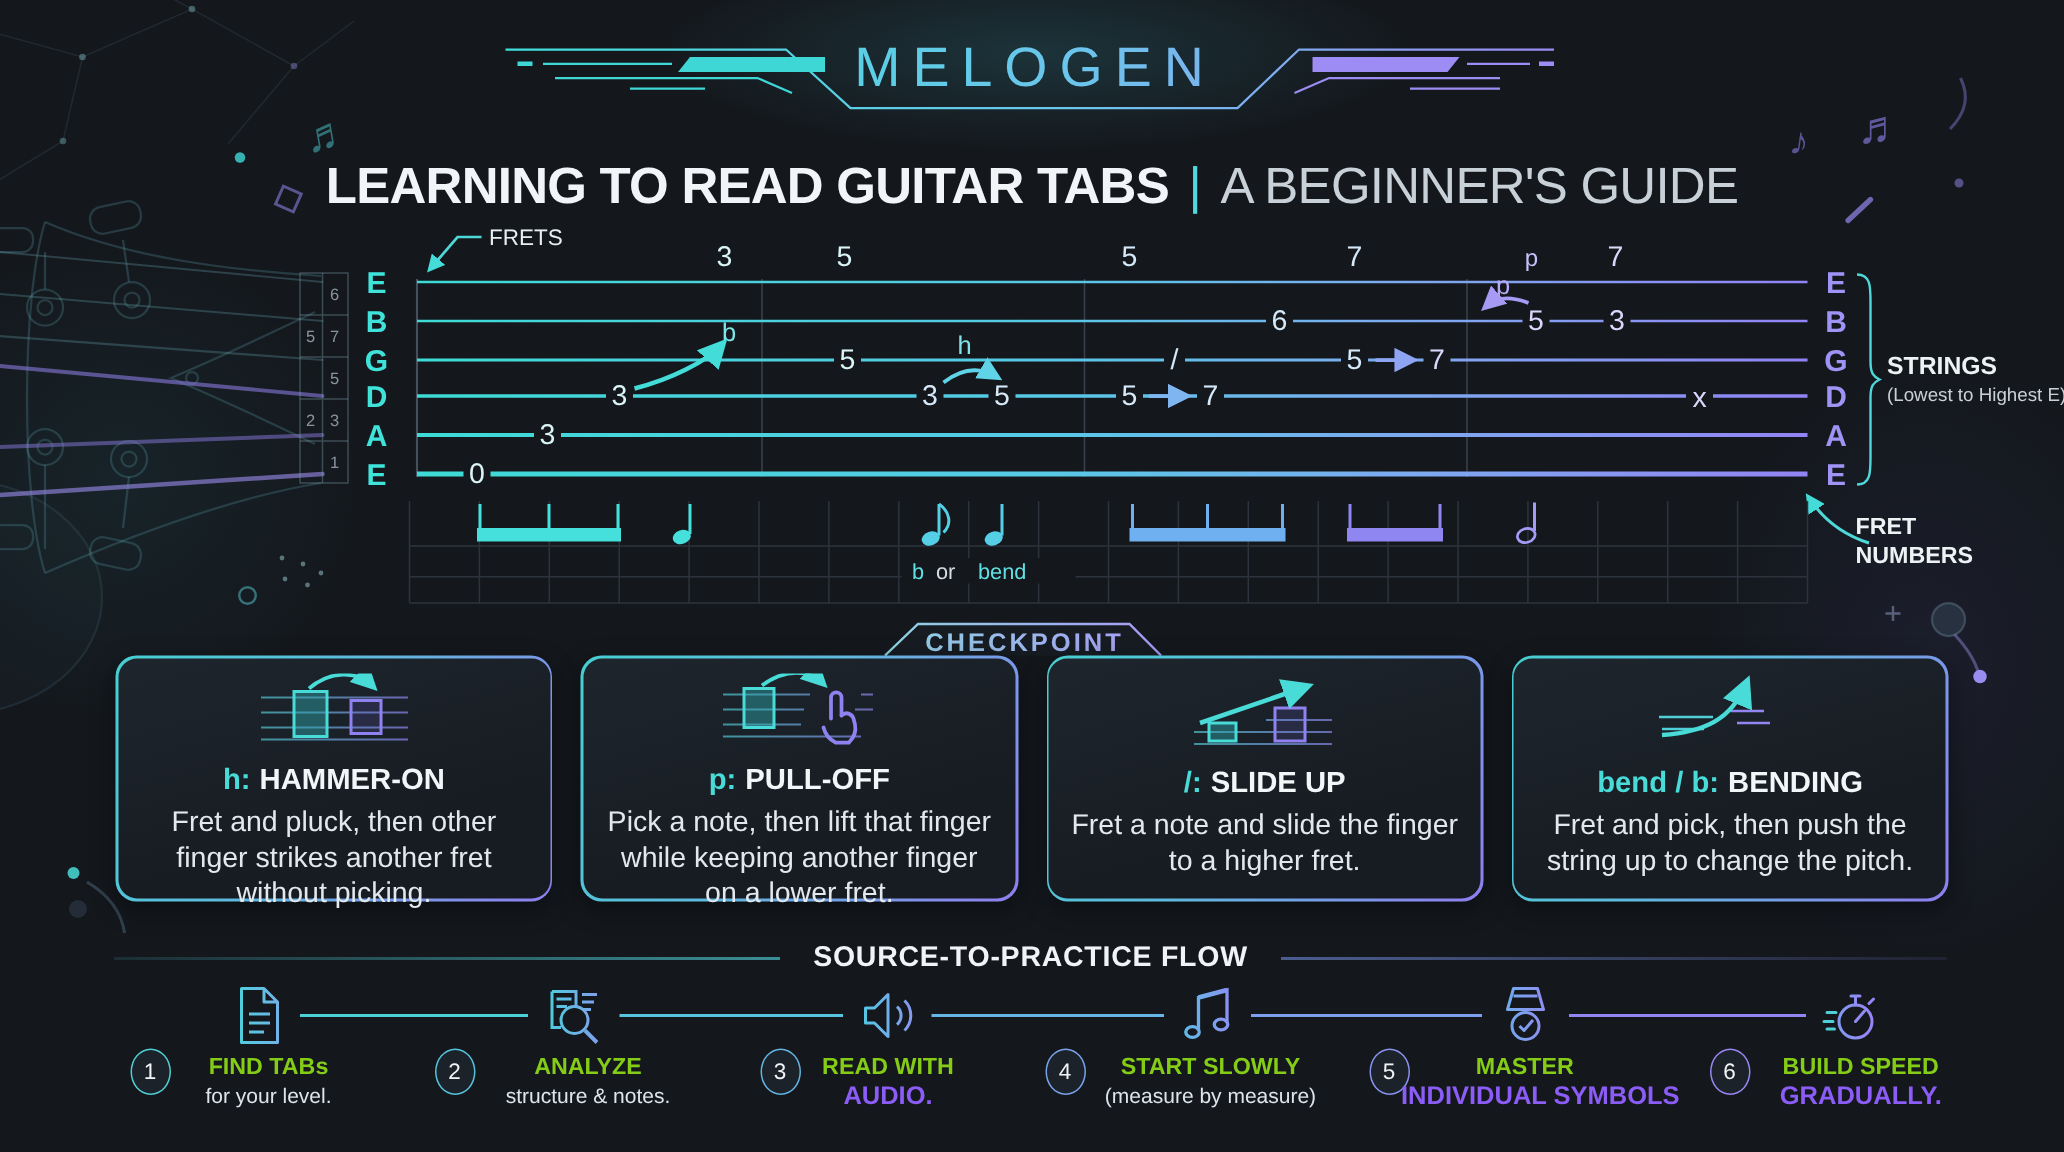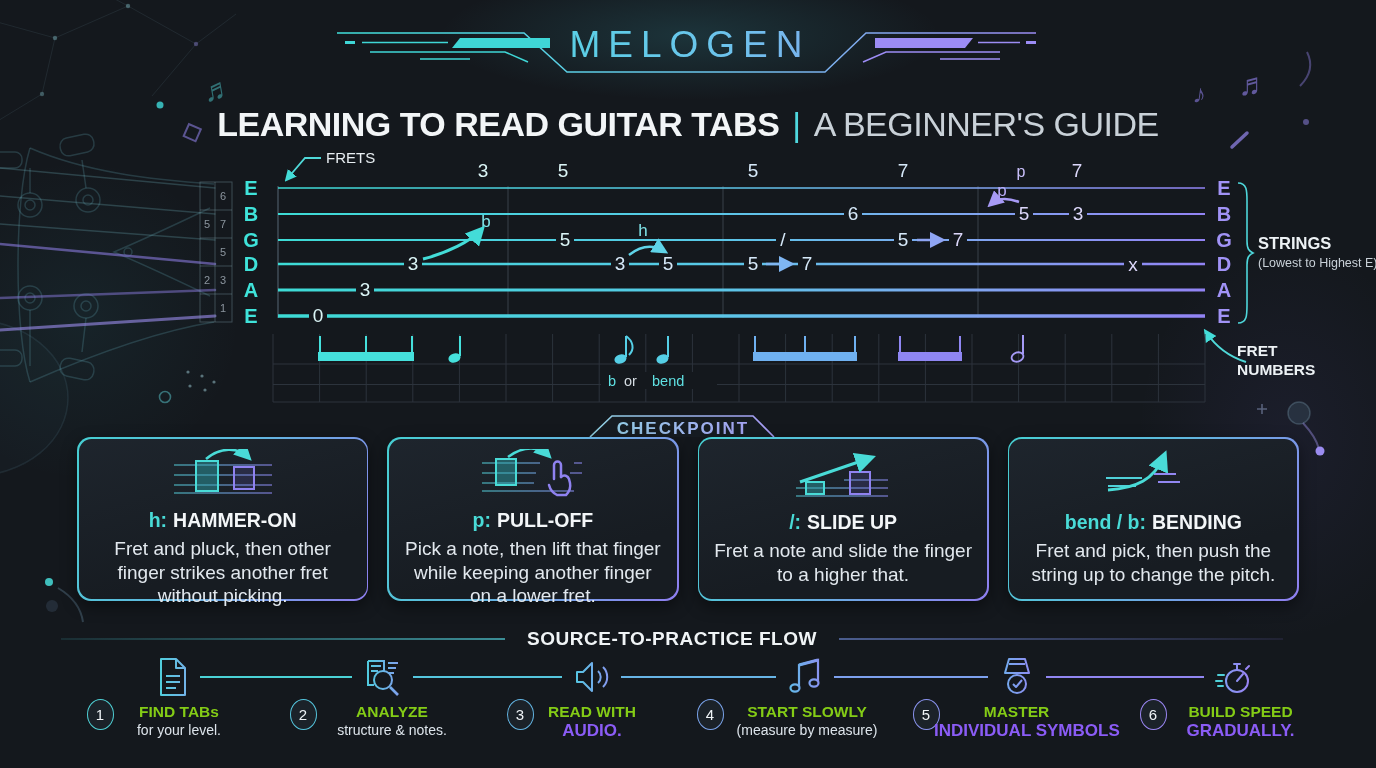--- a/index.html
+++ b/index.html
@@ -33,21 +33,21 @@
   .card-inner{height:100%;border-radius:12.5px;box-sizing:border-box;
     background:linear-gradient(165deg,#1e252d 0%,#171c22 70%);
     display:flex;flex-direction:column;align-items:center;padding:10px 8px 6px;}
   .card-icon{height:58px;display:flex;align-items:center;justify-content:center;}
   .card-title{font-size:19.5px;font-weight:700;margin-top:4px;white-space:nowrap;text-align:center;}
   .card-title .pfx{color:#49dbd7;}
   .card-title .ttl{color:#f3f6f8;margin-left:6px;}
   .card-desc{font-size:19px;line-height:1.26;color:#e2e8ee;text-align:center;margin-top:5px;padding:0 6px;}
 
   
-  .flow-heading{position:absolute;left:61px;top:627px;width:1222px;height:24px;z-index:2;
+  .flow-heading{position:absolute;left:76px;top:627px;width:1222px;height:24px;z-index:2;
     display:flex;align-items:center;}
   .flow-heading .h-line{flex:1;height:1.5px;}
   .flow-heading .h-line.left{background:linear-gradient(90deg,rgba(70,200,210,0.12),rgba(80,205,215,0.65));}
   .flow-heading .h-line.right{background:linear-gradient(90deg,rgba(120,150,235,0.55),rgba(140,125,240,0.1));}
   .flow-heading .h-text{font-size:19px;font-weight:700;color:#f0f4f6;letter-spacing:0.5px;margin:0 22px;white-space:nowrap;}
   .step-icon{position:absolute;z-index:2;}
   .step-circle{position:absolute;z-index:2;width:25px;height:29px;border-radius:50%;
     background:rgba(34,44,54,0.5);display:flex;align-items:center;justify-content:center;
     font-size:15px;color:#eef3f6;}
   .step-text{position:absolute;z-index:2;text-align:center;}
@@ -410,21 +410,21 @@
     <div class="card-inner">
       <div class="card-icon">
         <svg width="110" height="56" viewBox="0 0 110 56">
           <path d="M8,38 H100 M8,46 H100 M56,30 H100" stroke="url(#cg)" stroke-width="1.4" opacity="0.7" fill="none"></path>
           <rect x="18" y="32" width="18" height="12" fill="rgba(46,168,176,0.45)" stroke="#49dbd7" stroke-width="2"></rect>
           <rect x="62" y="22" width="20" height="22" fill="rgba(130,110,240,0.15)" stroke="#8f82f0" stroke-width="2"></rect>
           <path d="M12,32 L82,8" fill="none" stroke="#49dbd7" stroke-width="3" marker-end="url(#mTeal)"></path>
         </svg>
       </div>
       <div class="card-title"><span class="pfx">/:</span><span class="ttl">SLIDE UP</span></div>
-      <div class="card-desc">Fret a note and slide the finger to a higher that.</div>
+      <div class="card-desc">Fret a note and slide the finger to a higher fret.</div>
     </div>
   </div>
   <div class="card">
     <div class="card-inner">
       <div class="card-icon">
         <svg width="110" height="56" viewBox="0 0 110 56">
           <path d="M8,28 H44 M10,36 H38" stroke="#4fd0d8" stroke-width="1.8" fill="none"></path>
           <path d="M56,24 H78 M60,32 H82" stroke="#9287f2" stroke-width="1.8" fill="none"></path>
           <path d="M10,40 C38,38 56,30 66,6" fill="none" stroke="#49dbd7" stroke-width="3" marker-end="url(#mTeal)"></path>
         </svg>

